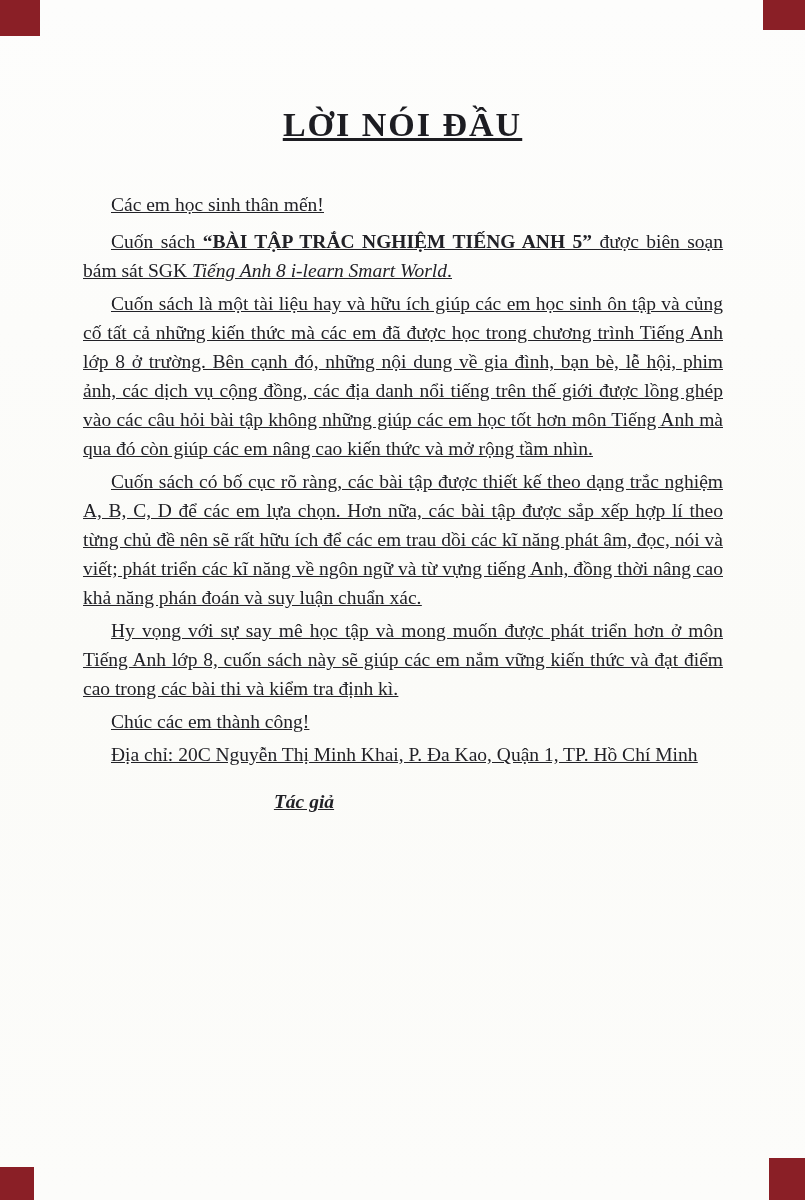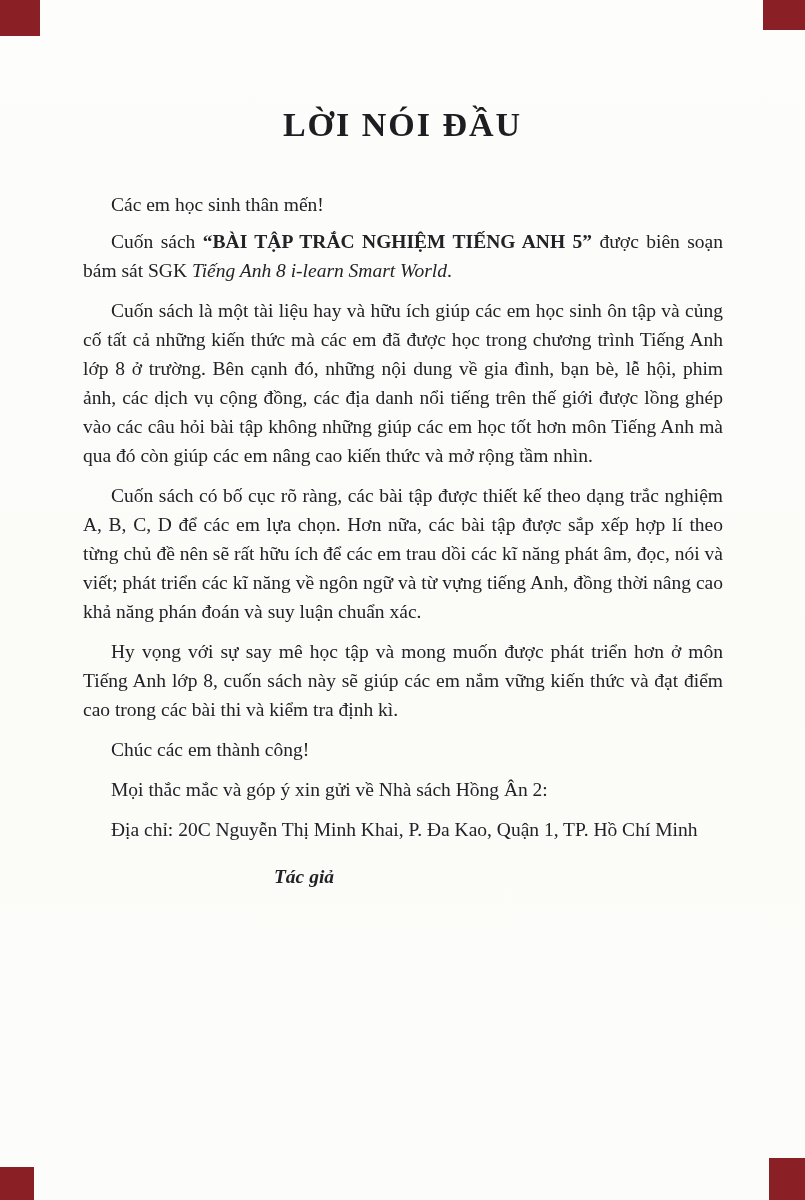--- a/index.html
+++ b/index.html
@@ -1,20 +1,20 @@
 <!DOCTYPE html>
 <html lang="vi" style="--corner: #8a1f26; --paper: #fcfcfa; --ink: #222227;"><head>
 <meta charset="utf-8">
 <style>
   :root{
     --corner:#8a1f26;
     --paper:#fcfcfa;
     --ink:#222227;
   }
-  *{box-sizing:border-box;margin:0;padding:0;}
+  *{box-sizing:border-box;margin:0;padding:0;text-decoration:underline;}
   html,body{width:805px;height:1200px;}
   body{
     background:var(--paper);
     font-family:"Liberation Serif","DejaVu Serif",serif;
     color:var(--ink);
     position:relative;
     overflow:hidden;
   }
   .scan-page{
     position:absolute;
@@ -38,21 +38,21 @@
   }
   .text-block{
     margin:46px 82px 0 83px; 
     width:640px;
     font-size:19.5px;
     line-height:29px;
     text-align:justify;
   }
   .text-block p{
     text-indent:28px;
-    margin-top:11px;
+    margin-top:4px;
   }
   .text-block p.first{margin-top:16px;}
   .text-block p.tight{margin-top:8px;}
   strong{font-weight:bold;}
   em{font-style:italic;}
   .signature{
     margin:22px 197px 0 0;
     text-align:center;
     font-style:italic;
     font-weight:600;
@@ -79,21 +79,20 @@
 
     <p>Cuốn sách là một tài liệu hay và hữu ích giúp các em học sinh ôn tập và củng cố tất cả những kiến thức mà các em đã được học trong chương trình Tiếng Anh lớp 8 ở trường. Bên cạnh đó, những nội dung về gia đình, bạn bè, lễ hội, phim ảnh, các dịch vụ cộng đồng, các địa danh nổi tiếng trên thế giới được lồng ghép vào các câu hỏi bài tập không những giúp các em học tốt hơn môn Tiếng Anh mà qua đó còn giúp các em nâng cao kiến thức và mở rộng tầm nhìn.</p>
 
     <p>Cuốn sách có bố cục rõ ràng, các bài tập được thiết kế theo dạng trắc nghiệm A, B, C, D để các em lựa chọn. Hơn nữa, các bài tập được sắp xếp hợp lí theo từng chủ đề nên sẽ rất hữu ích để các em trau dồi các kĩ năng phát âm, đọc, nói và viết; phát triển các kĩ năng về ngôn ngữ và từ vựng tiếng Anh, đồng thời nâng cao khả năng phán đoán và suy luận chuẩn xác.</p>
 
     <p>Hy vọng với sự say mê học tập và mong muốn được phát triển hơn ở môn Tiếng Anh lớp 8, cuốn sách này sẽ giúp các em nắm vững kiến thức và đạt điểm cao trong các bài thi và kiểm tra định kì.</p>
 
 
     <p>Chúc các em thành công!</p>
 
-    <p>Mọi thắc mắc và góp ý xin gửi về Nhà sách Hồng Ân 2:</p>
 
     <p>Địa chỉ: 20C Nguyễn Thị Minh Khai, P. Đa Kao, Quận 1, TP. Hồ Chí Minh</p>
 
 
   </div>
 
   <div class="signature">Tác giả</div>
 
 </div>
 

